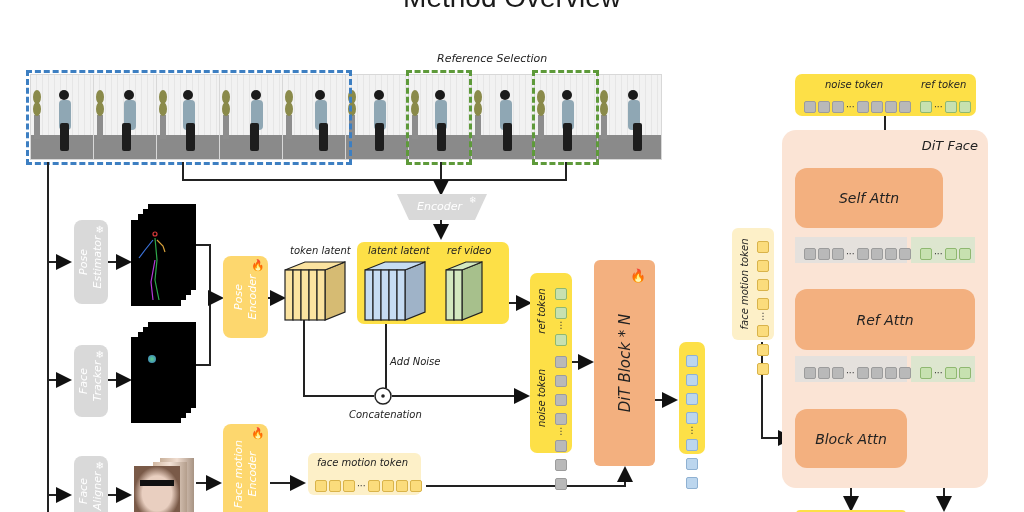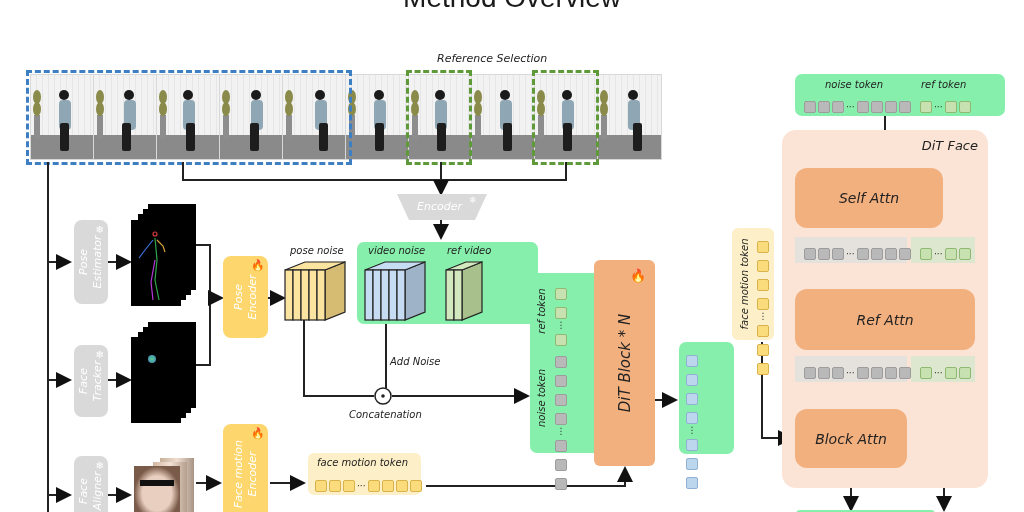--- a/index.html
+++ b/index.html
@@ -16,21 +16,21 @@
   .frame .leaf { position:absolute; left:2px; width:8px; height:14px; border-radius:50%; background:#8a8a4a; }
   .frame .body { position:absolute; left:44%; width:12px; height:30px; top:30%; background:#8fa7b4; border-radius:4px; }
   .frame .legs { position:absolute; left:46%; width:9px; height:28px; top:57%; background:#1d1d1d; border-radius:2px; }
   .frame .head { position:absolute; left:45%; width:10px; height:10px; top:18%; background:#1b1b1b; border-radius:50%; }
   .dash-blue { position:absolute; border:3px dashed #3d7fc2; }
   .dash-green { position:absolute; border:3px dashed #5e9a3a; }
   .gray-box { position:absolute; background:#d9d9d9; border-radius:8px; color:#ffffff; }
   .vtext { position:absolute; left:50%; top:50%; transform:translate(-50%,-50%) rotate(-90deg);
            white-space:nowrap; text-align:center; font-style:italic; line-height:1.25; }
   .yellow-box { position:absolute; background:#fdd76e; border-radius:8px; color:#ffffff; }
-  .panel-blue { position:absolute; background:#86efac; border-radius:7px;padding-left:29px; }
+  .panel-blue { position:absolute; background:#fde047; border-radius:7px; }
   .panel-yellow { position:absolute; background:#fdf0c8; border-radius:6px; }
   .tok { display:inline-block; width:10px; height:10px; border-radius:2px; margin:1px; vertical-align:middle; }
   .tok.noise { background:#b9b9b9; border:1px solid #9c9c9c; }
   .tok.ref { background:#c7e1b0; border:1px solid #8fb870; }
   .tok.face { background:#fbdc7c; border:1px solid #d9b34a; }
   .tok.out { background:#bcd6ee; border:1px solid #8fb1d2; }
   .dots { display:inline-block; font-size:9px; color:#333; vertical-align:middle; margin:0 1px; }
   .vdots { font-size:9px; color:#333; line-height:8px; text-align:center; }
   .dit-big { position:absolute; background:#f3b07f; border-radius:6px; }
   .dit-bg { position:absolute; background:#fbe4d5; border-radius:14px; }
@@ -267,22 +267,22 @@
 
 <div class="abs" style="left:397px;top:194px;width:90px;height:26px;">
   <svg width="90" height="26" style="position:absolute;left:0;top:0">
       <path d="M0,0 L90,0 L78,26 L12,26 z" fill="#d9d9d9"></path>
     </svg>
   <span class="abs" style="left:20px;top:6px;font-size:11px;font-style:italic;color:#fff;">Encoder</span>
   <span class="abs" style="left:72px;top:1px;font-size:9px;color:#fff;">❄</span>
 </div>
 
 <div class="panel-blue" style="left:357px;top:242px;width:152px;height:82px;"></div>
-<div class="label" style="left:290px;top:245px;">pose noise</div>
-<div class="label" style="left:368px;top:245px;">video noise</div>
+<div class="label" style="left:290px;top:245px;">token latent</div>
+<div class="label" style="left:368px;top:245px;">latent latent</div>
 <div class="label" style="left:447px;top:245px;">ref video</div>
 
 <svg class="lines" width="1024" height="512">
   <g stroke="#222" stroke-width="1.2">
 
     <g>
       <path d="M325,270 L345,262 L345,312 L325,320 z" fill="#d6bb73"></path>
       <path d="M285,270 L305,262 L345,262 L325,270 z" fill="#fbe3a0"></path>
       <rect x="285" y="270" width="8" height="50" fill="#fbe3a0"></rect>
       <rect x="293" y="270" width="8" height="50" fill="#fbe3a0"></rect>

